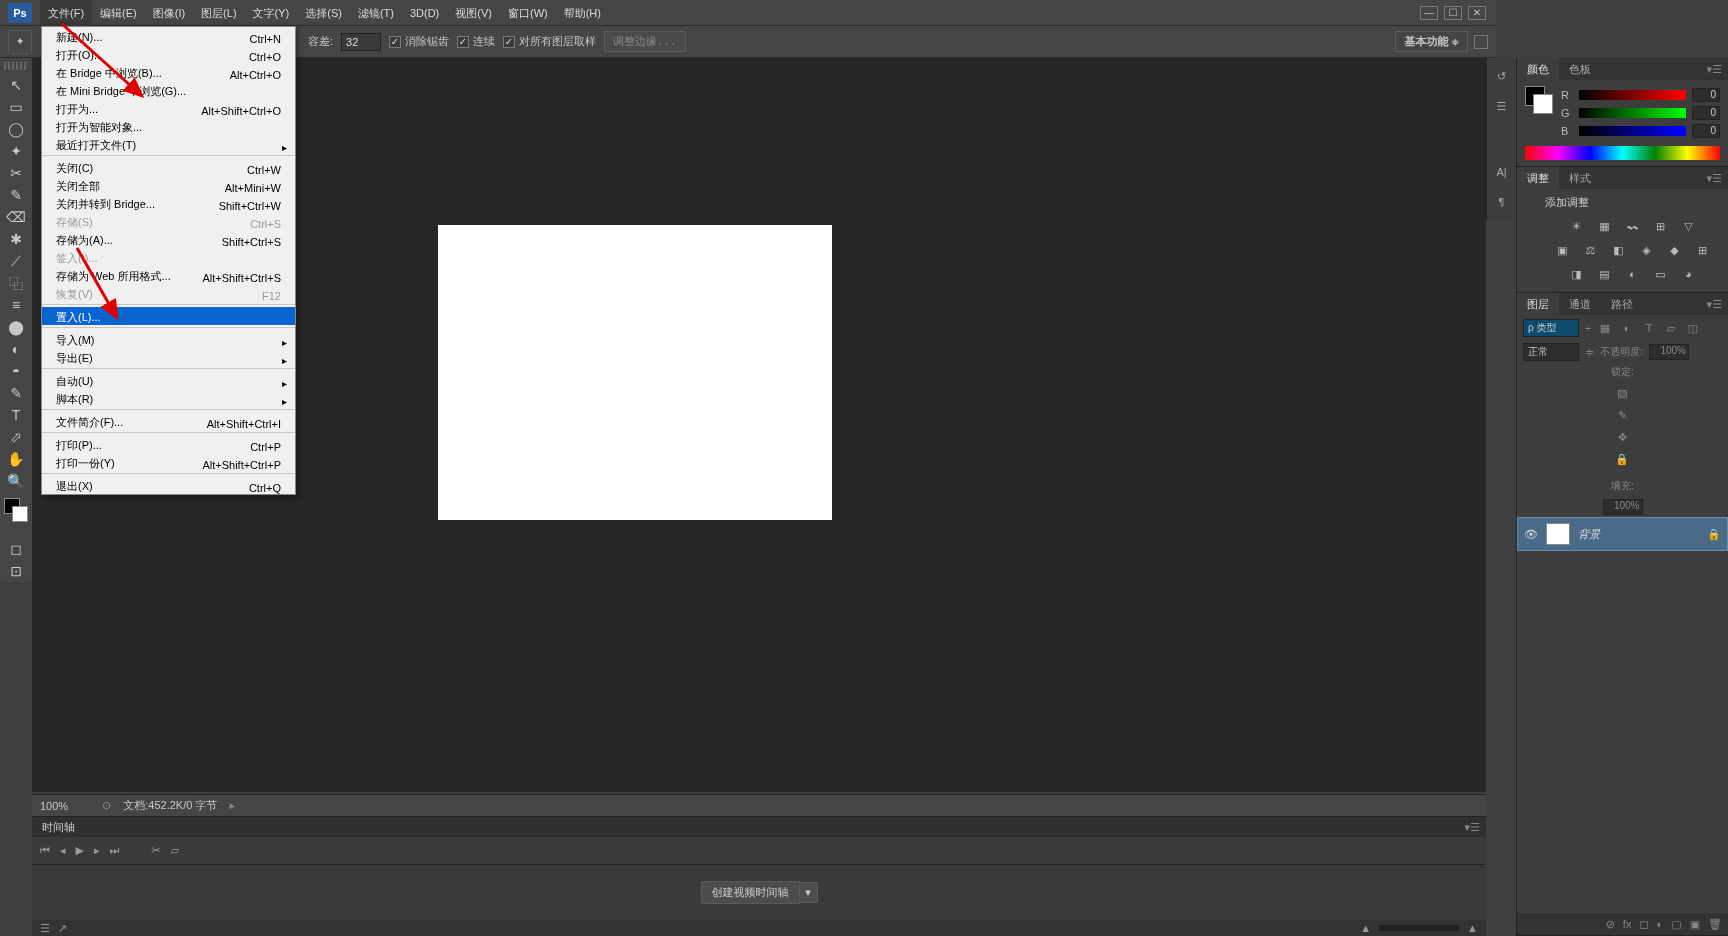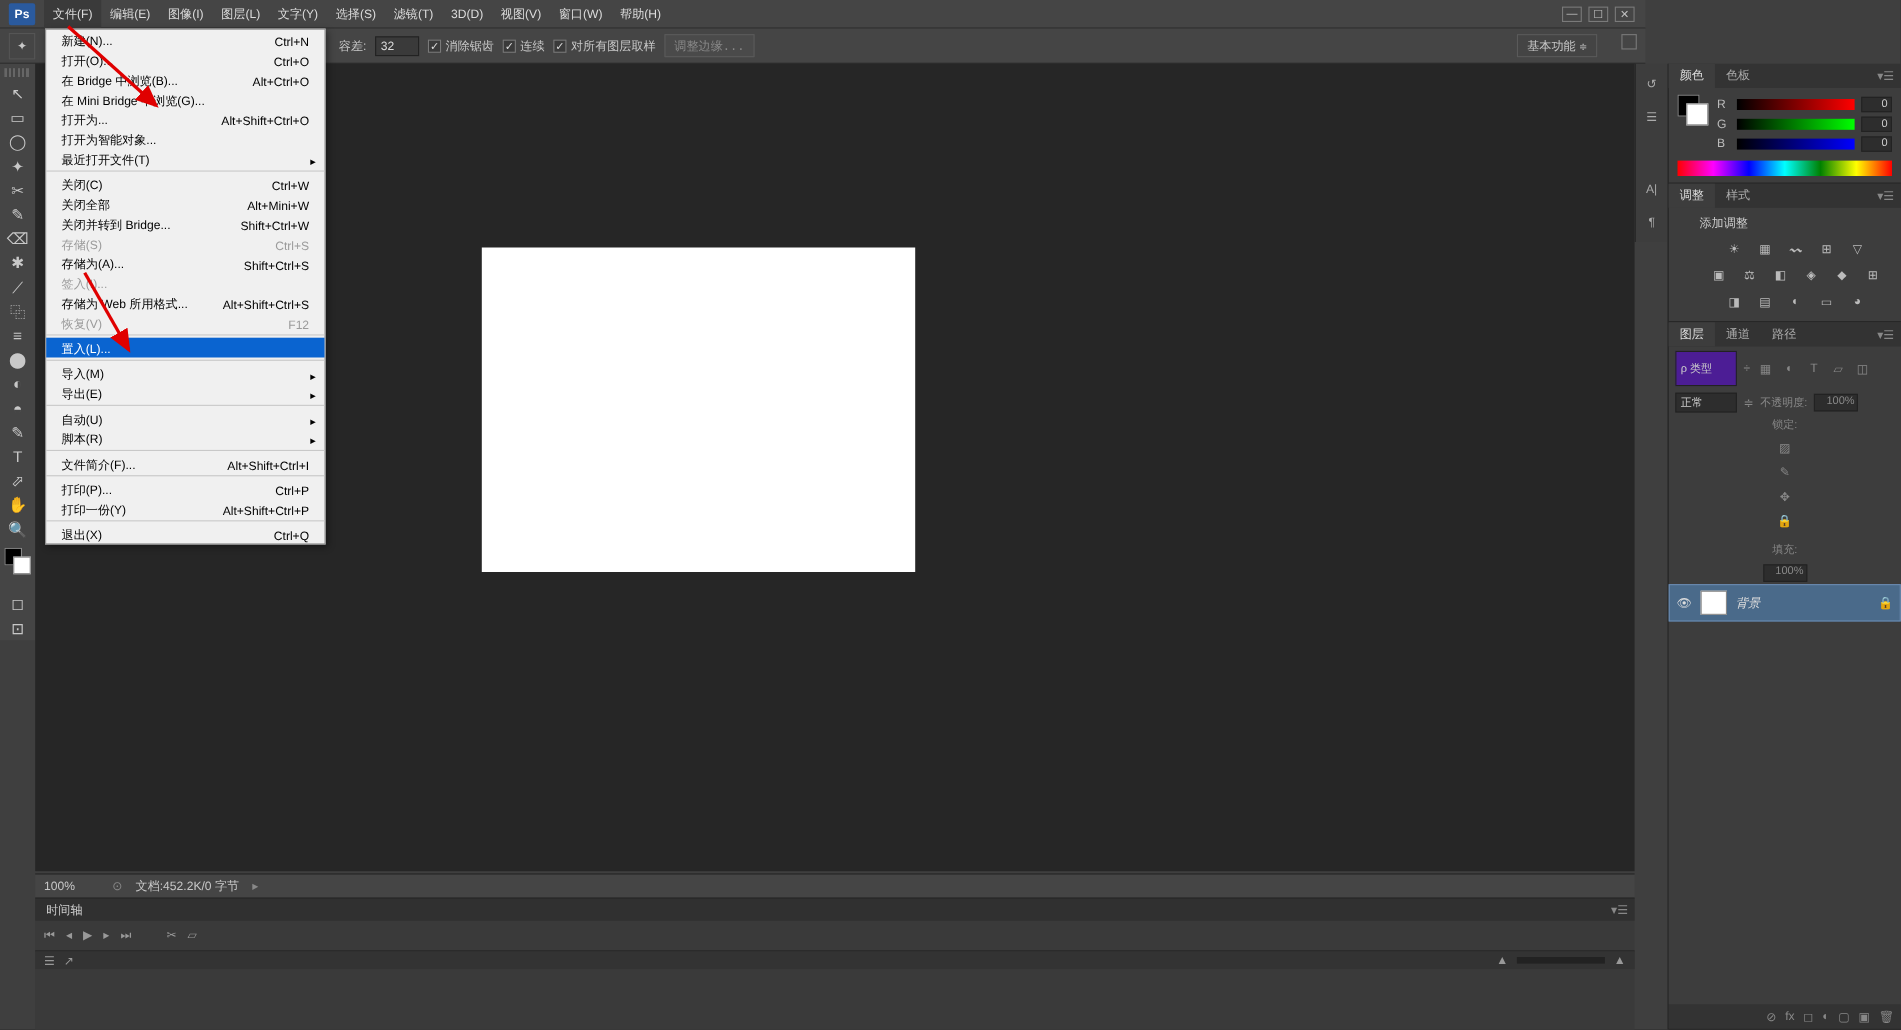--- a/index.html
+++ b/index.html
@@ -28,21 +28,21 @@
 .arrow { position: absolute; z-index: 200; pointer-events: none; }
 
 
 .optbar { height: 32px; background: #454545; display: flex; align-items: center; padding: 0 8px; gap: 8px; border-bottom: 1px solid #2a2a2a; }
 .opt-tool { width: 24px; height: 24px; display: flex; align-items: center; justify-content: center; border: 1px solid #555; }
 .opt-label { color: #c8c8c8; }
 .opt-input { width: 40px; height: 18px; background: #3a3a3a; border: 1px solid #222; color: #ddd; padding: 0 4px; }
 .chk { width: 12px; height: 12px; border: 1px solid #7a7a7a; background: #3a3a3a; display: inline-flex; align-items: center; justify-content: center; margin-right: 4px; }
 .chk::after { content: "✓"; color: #ddd; font-size: 10px; }
 .opt-btn { padding: 2px 8px; background: #4a4a4a; border: 1px solid #5a5a5a; color: #888; font-family: Liberation Mono, monospace; }
-.opt-right { margin-left: auto; display: flex; gap: 22px; }
+.opt-right { margin-left: auto; display: flex; align-items: center; gap: 6px; font-weight: bold; }
 .essential { padding: 2px 8px; border: 1px solid #5a5a5a; background: #444; }
 .panel-toggle { width: 14px; height: 14px; border: 1px solid #7a7a7a; }
 
 
 .toolbox { position: absolute; left: 0; top: 58px; width: 32px; background: #454545; display: flex; flex-direction: column; padding-top: 4px; }
 .tbx-grip { height: 8px; background: repeating-linear-gradient(90deg, #666 0 2px, #454545 2px 4px); margin: 0 4px 4px; }
 .tool { width: 24px; height: 20px; margin: 1px auto; display: flex; align-items: center; justify-content: center; color: #c8c8c8; cursor: pointer; position: relative; font-size: 14px; }
 
 
 .canvas-area { position: absolute; left: 32px; top: 58px; right: 242px; bottom: 144px; background: #262626; overflow: hidden; }
@@ -68,21 +68,21 @@
 .slider-track.g { background: linear-gradient(90deg, #000, #00ff00); }
 .slider-track.b { background: linear-gradient(90deg, #000, #0000ff); }
 .slider-val { width: 28px; height: 14px; background: #2d2d2d; border: 1px solid #222; text-align: right; padding: 0 3px; color: #ccc; font-size: 10px; }
 .spectrum { height: 14px; margin-top: 6px; background: linear-gradient(90deg, red, magenta, blue, cyan, green, yellow, red); }
 
 .adj-body { padding: 6px 8px; margin-left: 20px; }
 .adj-row { display: flex; gap: 10px; justify-content: center; padding: 4px 0; }
 .adj-ic { width: 18px; height: 16px; color: #bbb; display: flex; align-items: center; justify-content: center; cursor: pointer; }
 
 .layers-head { padding: 4px 6px; display: flex; align-items: center; gap: 6px; }
-.lh-sel { width: 56px; height: 32px; background: #4c1d95; border: 1px solid #222; color: #ccc; padding: 0 4px; font-size: 10px; display: flex; align-items: center; }
+.lh-sel { width: 56px; height: 18px; background: #0c4a6e; border: 1px solid #222; color: #ccc; padding: 0 4px; font-size: 10px; display: flex; align-items: center; }
 .lh-ic { width: 16px; height: 16px; color: #888; display: flex; align-items: center; justify-content: center; cursor: pointer; }
 .layers-row2 { padding: 2px 6px; display: flex; align-items: center; gap: 6px; }
 .lr-sel { width: 56px; height: 18px; background: #2d2d2d; border: 1px solid #222; color: #ccc; padding: 0 4px; font-size: 10px; display: flex; align-items: center; }
 .lr-lbl { color: #888; font-size: 10px; }
 .lr-val { width: 40px; height: 16px; background: #2d2d2d; border: 1px solid #222; color: #888; font-size: 10px; text-align: right; padding: 0 2px; }
 .lock-row { padding: 2px 6px; display: flex; align-items: center; gap: 6px; flex-direction: column; }
 .layer-list { flex: 1; background: #3d3d3d; min-height: 200px; }
 .layer-item { height: 34px; background: #4a6a8a; border: 1px solid #6a8ab0; display: flex; align-items: center; padding: 0 6px; gap: 8px; }
 .layer-eye { width: 14px; color: #ddd; }
 .layer-thumb { width: 24px; height: 22px; background: #fff; border: 1px solid #888; }
@@ -433,20 +433,26 @@
   <div class="tl-controls">
     <span class="tl-btn">⏮</span>
     <span class="tl-btn">◂</span>
     <span class="tl-btn">▶</span>
     <span class="tl-btn">▸</span>
     <span class="tl-btn">⏭</span>
     <span style="width:12px"></span>
     <span class="tl-btn">✂</span>
     <span class="tl-btn">▱</span>
   </div>
+  <div class="tl-body">
+    <div class="tl-create">
+      <div class="tl-create-btn">创建视频时间轴</div>
+      <div class="tl-create-dd">▾</div>
+    </div>
+  </div>
   <div class="tl-foot">
     <span class="tl-btn">☰</span>
     <span class="tl-btn">↗</span>
     <span style="flex:1"></span>
     <span class="tl-btn">▲</span>
     <div class="tl-slider"></div>
     <span class="tl-btn">▲</span>
   </div>
 </div>
 

